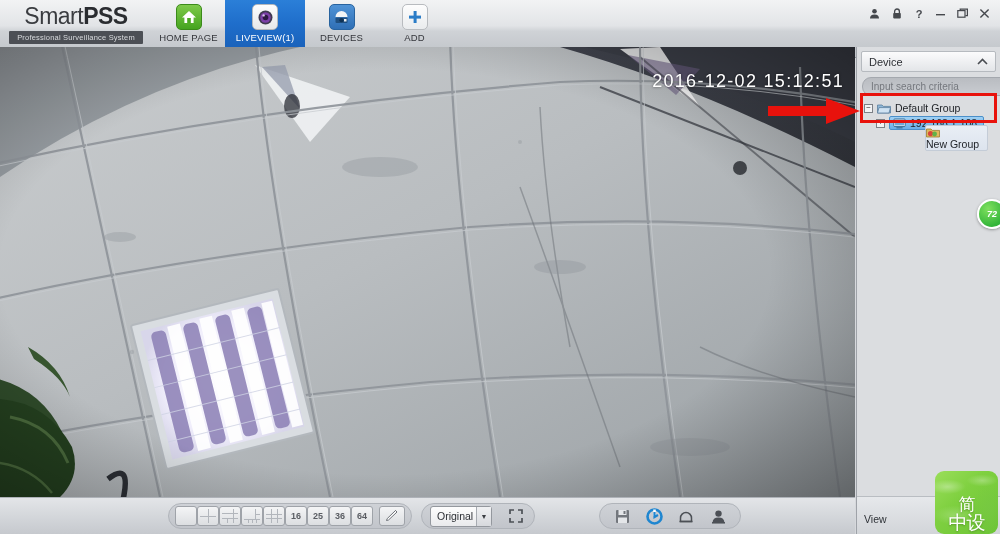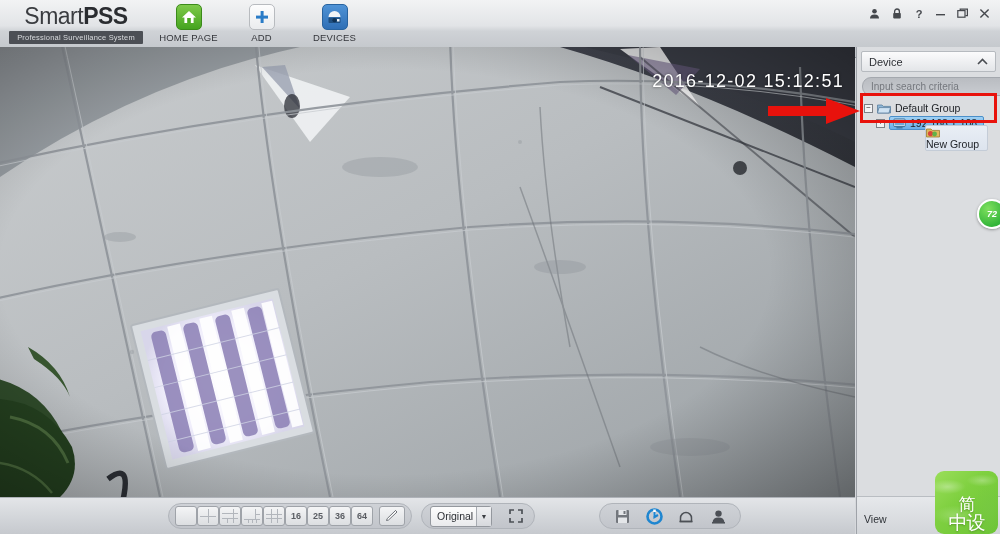--- a/index.html
+++ b/index.html
@@ -324,41 +324,52 @@
       <div class="navtab">
         <div class="tabicon ic-home">
           <svg width="18" height="18" viewBox="0 0 18 18">
               <path d="M9 3 L16 9.4 H13.6 V15 H4.4 V9.4 H2 Z" fill="#ffffff"></path>
               <rect x="7.2" y="10" width="3.6" height="5" fill="#4aa81f"></rect>
             </svg>
         </div>
         <div class="tablabel">HOME PAGE</div>
       </div>
 
-
-      <div class="navtab">
-        <div class="tabicon ic-add">
-          <svg width="18" height="18" viewBox="0 0 18 18">
-              <rect x="7.6" y="3" width="3" height="12" fill="#2a7cc7"></rect>
-              <rect x="3" y="7.6" width="12" height="3" fill="#2a7cc7"></rect>
-            </svg>
-        </div>
-        <div class="tablabel">ADD</div>
+      <div class="navtab wide active">
+        <div class="tabicon ic-live">
+          <svg width="19" height="19" viewBox="0 0 19 19">
+            <circle cx="9.5" cy="9.5" r="7" fill="#403a50"></circle>
+            <circle cx="9.5" cy="9.5" r="5.2" fill="#7c3fa8"></circle>
+            <circle cx="9.5" cy="9.5" r="2.8" fill="#2c1840"></circle>
+            <circle cx="7.6" cy="7.4" r="1.2" fill="#d8c4ea"></circle>
+          </svg>
+        </div>
+        <div class="tablabel">LIVEVIEW(1)</div>
       </div>
 
       <div class="navtab">
         <div class="tabicon ic-dev">
           <svg width="19" height="19" viewBox="0 0 19 19">
             <path d="M3.5 9 A6 6 0 0 1 15.5 9 Z" fill="#f2f4f6"></path>
             <rect x="3.5" y="9.5" width="12" height="5.5" rx="1" fill="#1f4f80"></rect>
             <circle cx="9.5" cy="12.2" r="2.1" fill="#0f3255"></circle>
             <rect x="12" y="11" width="2.5" height="2.5" fill="#eef1f4"></rect>
           </svg>
         </div>
         <div class="tablabel">DEVICES</div>
+      </div>
+
+      <div class="navtab">
+        <div class="tabicon ic-add">
+          <svg width="18" height="18" viewBox="0 0 18 18">
+              <rect x="7.6" y="3" width="3" height="12" fill="#2a7cc7"></rect>
+              <rect x="3" y="7.6" width="12" height="3" fill="#2a7cc7"></rect>
+            </svg>
+        </div>
+        <div class="tablabel">ADD</div>
       </div>
 
     </div>
 
     <div class="winctrls">
       <div class="wc">
         <svg width="11" height="11" viewBox="0 0 11 11">
             <circle cx="5.5" cy="3.2" r="2.3" fill="#45484d"></circle>
             <path d="M1 10.5 Q1 6.4 5.5 6.4 Q10 6.4 10 10.5 Z" fill="#45484d"></path>
           </svg>

